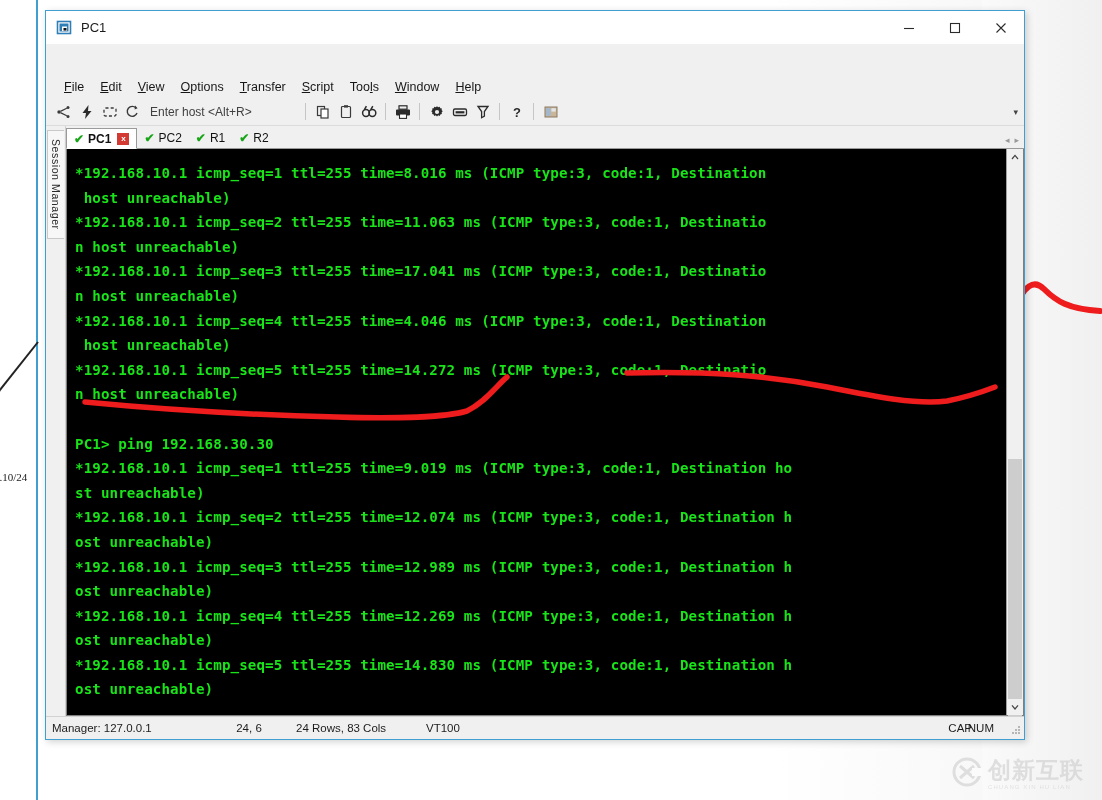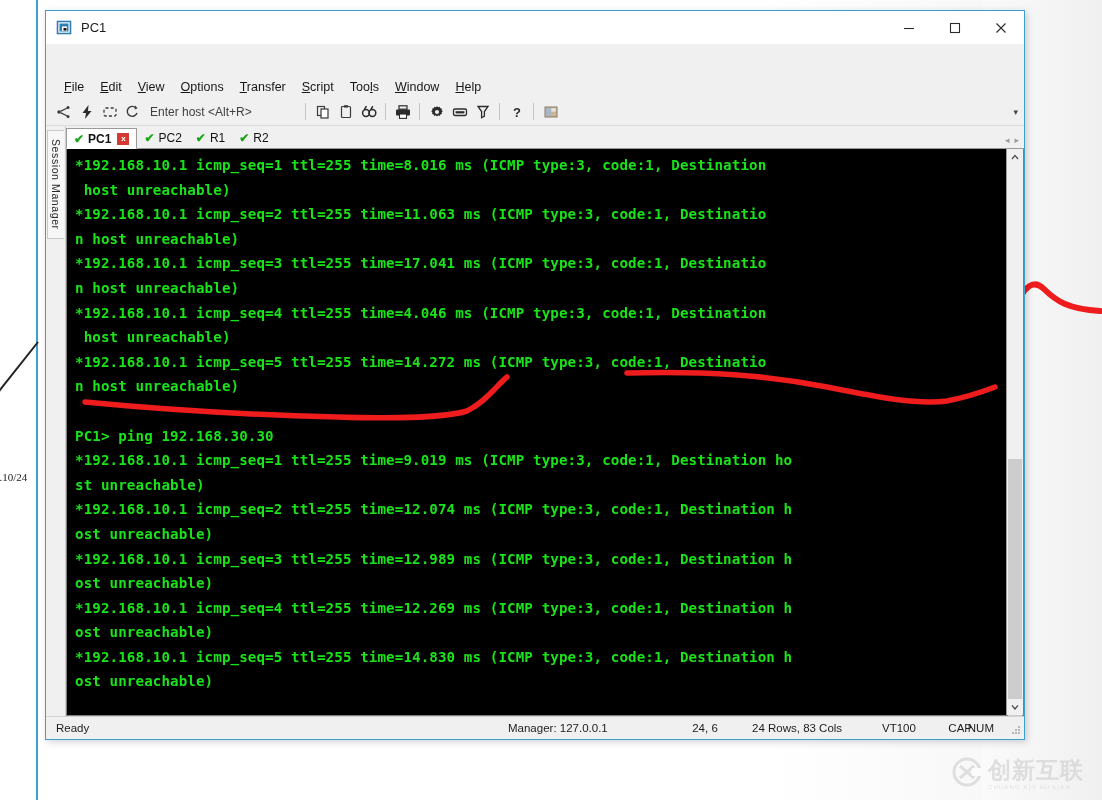--- a/index.html
+++ b/index.html
@@ -287,21 +287,21 @@
     position: relative;
   }
   #terminal {
     flex: 1 1 auto;
     background: #000000;
     color: #19e319;
     font-family: "DejaVu Sans Mono", "Liberation Mono", monospace;
     font-size: 14.2px;
     line-height: 24.6px;
     letter-spacing: 0.1px;
-    padding: 4px 0 0 8px;
+    padding: 12px 0 0 8px;
     white-space: pre;
     overflow: hidden;
     font-weight: bold;
     box-sizing: border-box;
   }
   #terminal .ln { height: 24.6px; }
   #term-scroll {
     width: 17px;
     background: #f0f0f0;
     border-left: 1px solid #a0a0a0;
@@ -606,21 +606,20 @@
             <path d="M18 253 C 90 260, 190 266, 270 268 C 330 270, 380 268, 400 262 C 420 252, 430 236, 440 228" stroke="#ee1c1c" stroke-width="5.5" fill="none" stroke-linecap="round" stroke-linejoin="round"></path>
             <path d="M560 224 C 640 222, 700 226, 760 238 C 810 248, 850 256, 880 252 C 900 248, 915 243, 928 238" stroke="#ee1c1c" stroke-width="5.5" fill="none" stroke-linecap="round" stroke-linejoin="round"></path>
           </svg>
         </div>
       </div>
 
     </div>
   </div>
 
   <div id="statusbar">
-    <div class="sb-cell sb-ready">Ready</div>
     <div class="sb-cell sb-conn">Manager: 127.0.0.1</div>
     <div class="sb-cell sb-pos">24,  6</div>
     <div class="sb-cell sb-dim">24 Rows, 83 Cols</div>
     <div class="sb-cell sb-emul">VT100</div>
     <div class="sb-cell sb-caps">CAP</div>
     <div class="sb-cell sb-num">NUM</div>
     <div class="sb-grip">
       <svg width="10" height="10" viewBox="0 0 10 10">
         <circle cx="8" cy="8" r="0.9" fill="#9a9a9a"></circle>
           <circle cx="5" cy="8" r="0.9" fill="#9a9a9a"></circle>

